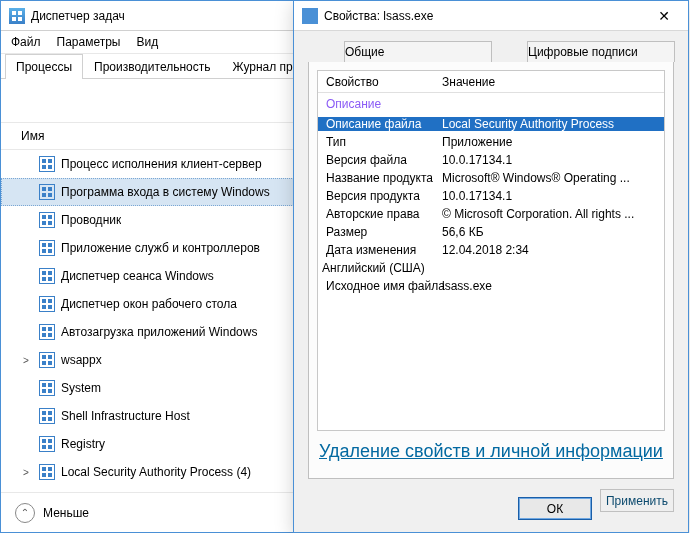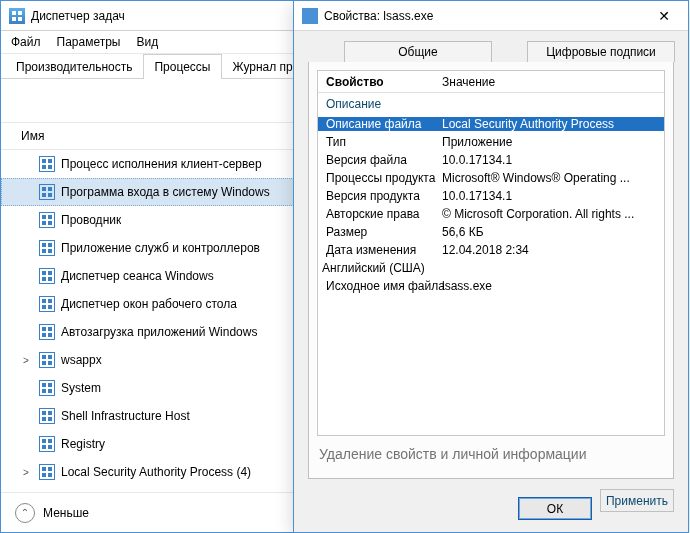--- a/index.html
+++ b/index.html
@@ -162,21 +162,21 @@
     flex:1; padding: 10px 14px 0 14px;
     display:flex;flex-direction:column;
   }
   .dlg-tabs{
     position: relative;
   }
   .dlg-tabrow{
     display:flex;
   }
   .dlg-tab{
-    flex:1; text-align:center;
+    flex:1; text-align:left;
     border:1px solid #bfbfbf;
     background:#f4f4f4;
     padding:3px 0;
     font-size:12px;
     margin-right:-1px;
     margin-left:36px;
   }
   .dlg-tabrow.top .dlg-tab{ border-bottom:none; }
   .dlg-tab.active{
     background:#fcfcfc;
@@ -197,37 +197,37 @@
     flex:1;
     display:flex;flex-direction:column;
     overflow:hidden;
   }
   .prop-head{
     display:flex;
     border-bottom:1px solid #e0e0e0;
     font-size:12px;
     height: 22px; align-items:center;
   }
-  .prop-head .c1{ width:120px; padding-left:8px;font-weight:bold; }
+  .prop-head .c1{ width:120px; padding-left:8px; }
   .prop-head .c2{ flex:1; padding-left:4px; }
   .prop-section{
-    color:#0c4a6e; padding:4px 8px; font-size:12px;
+    color:#8b5cf6; padding:4px 8px; font-size:12px;
   }
   .prop-row{
     display:flex; font-size:12px;
     height:18px; align-items:center;
   }
   .prop-row .c1{ width:120px; padding-left:8px; white-space:nowrap; }
   .prop-row .c2{ flex:1; padding-left:4px; white-space:nowrap; overflow:hidden; text-overflow:ellipsis;}
   .prop-row.sel .c1, .prop-row.sel .c2{
     background:#2070c4; color:#fff;
   }
   .dlg-link{
-    color:#737373; 
-    padding:10px 2px 4px 2px; font-size:14px;
+    color:#0369a1; text-decoration:underline;
+    padding:10px 2px 4px 2px; font-size:18px;
   }
   .dlg-buttons{
     display:flex; justify-content:flex-end;
     gap:8px; padding:10px 14px 12px 14px;
   }
   .btn{
     min-width:74px; height:23px;
     border:1px solid #8a8a8a;
     background:#e8e8e8;
     font-size:12px;
@@ -243,22 +243,22 @@
   <div class="tm-titlebar">
     <div class="tm-icon"></div>
     <span>Диспетчер задач</span>
   </div>
   <div class="tm-menu">
     <span>Файл</span>
     <span>Параметры</span>
     <span>Вид</span>
   </div>
   <div class="tm-tabs">
+    <div class="tm-tab active">Процессы</div>
     <div class="tm-tab">Производительность</div>
-    <div class="tm-tab active">Процессы</div>
     <div class="tm-tab">Журнал прило</div>
   </div>
   <div class="tm-header-row">
     <span class="chev">⌄</span>
   </div>
   <div class="tm-colhead">Имя</div>
 
   <div class="tm-list">
     <div class="tm-row">
       <span class="exp"></span>
@@ -355,21 +355,21 @@
         </div>
         <div class="prop-row">
           <div class="c1">Тип</div>
           <div class="c2">Приложение</div>
         </div>
         <div class="prop-row">
           <div class="c1">Версия файла</div>
           <div class="c2">10.0.17134.1</div>
         </div>
         <div class="prop-row">
-          <div class="c1">Процессы продукта</div>
+          <div class="c1">Название продукта</div>
           <div class="c2">Microsoft® Windows® Operating ...</div>
         </div>
         <div class="prop-row">
           <div class="c1">Версия продукта</div>
           <div class="c2">10.0.17134.1</div>
         </div>
         <div class="prop-row">
           <div class="c1">Авторские права</div>
           <div class="c2">© Microsoft Corporation. All rights ...</div>
         </div>

